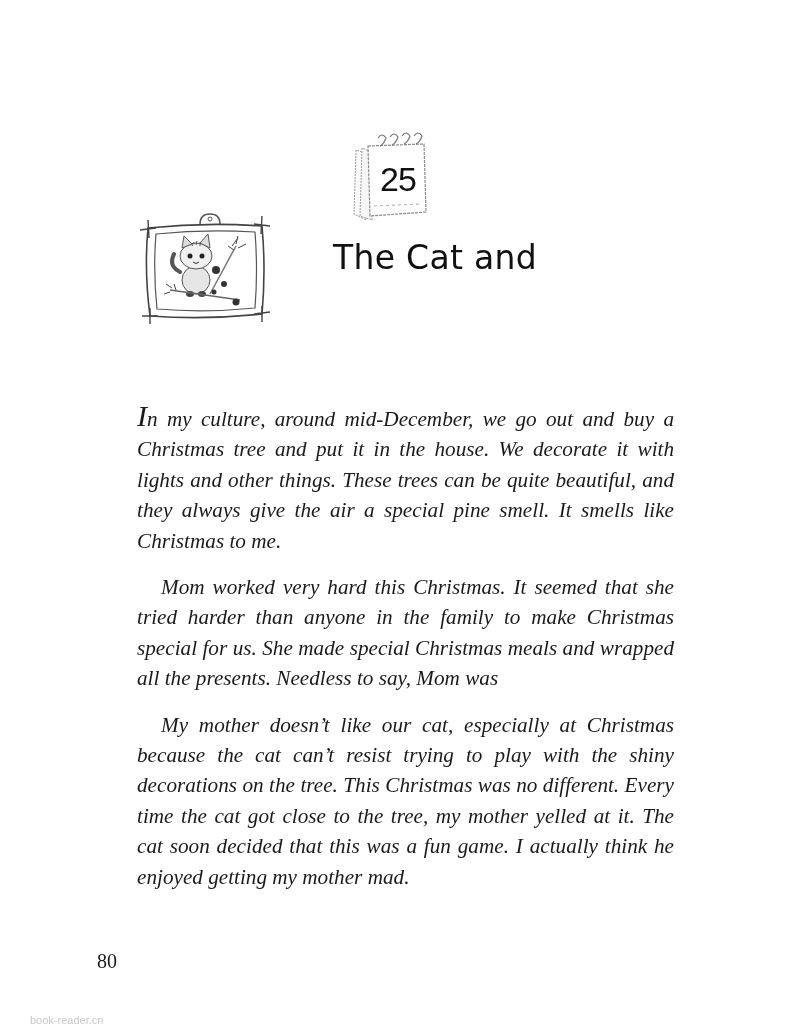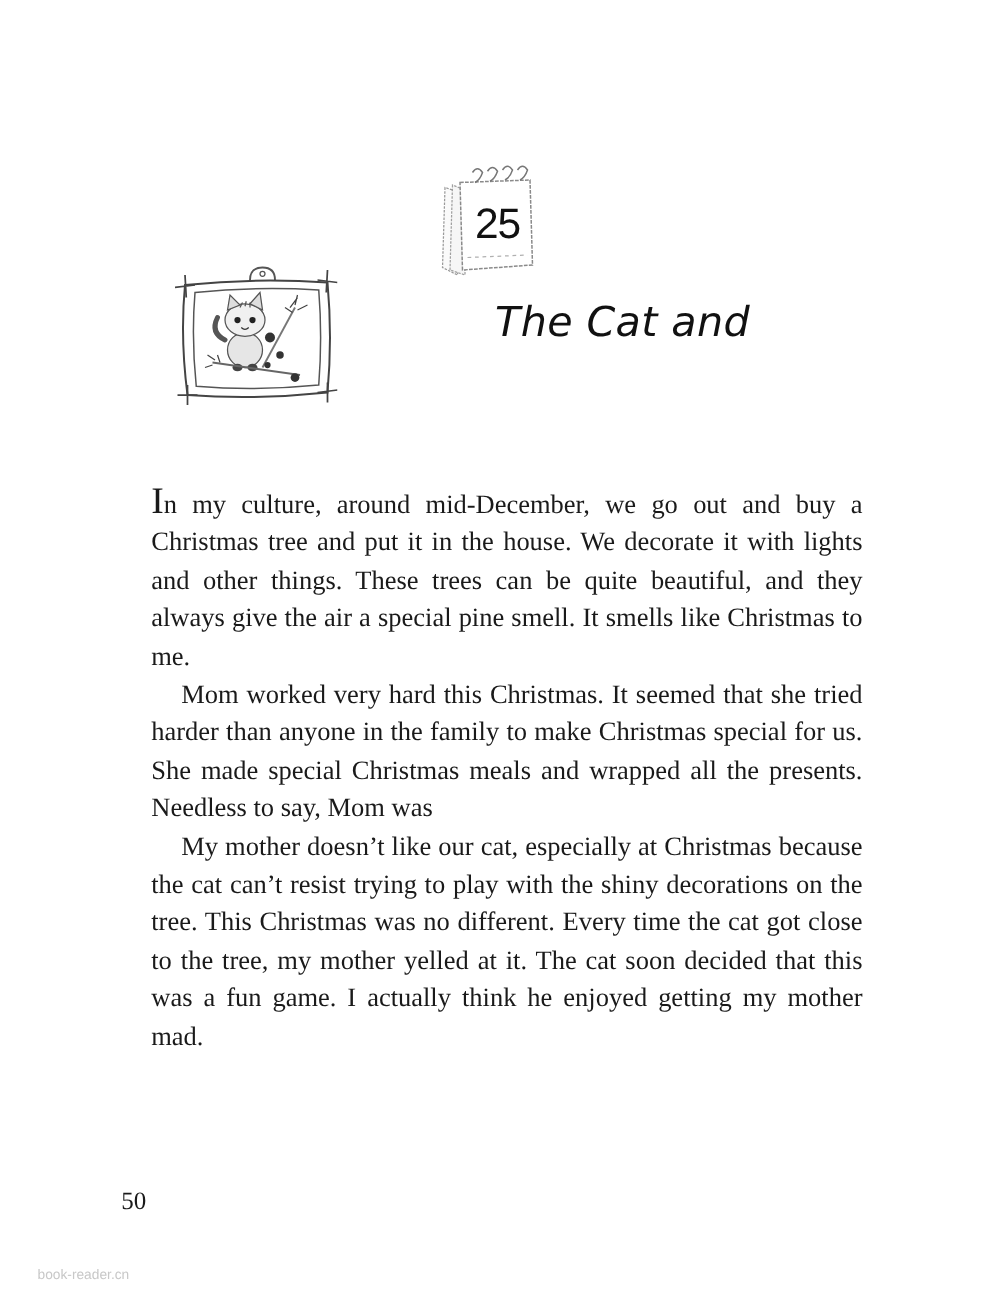--- a/index.html
+++ b/index.html
@@ -46,43 +46,43 @@
       top: 210px;
       width: 130px;
       height: 120px;
     }
     
     .title {
       position: absolute;
       left: 270px;
       top: 236px;
       width: 330px;
-      text-align: right;
+      text-align: center;
       font-family: "DejaVu Sans", sans-serif;
       font-size: 33px;
       line-height: 44px;
       color: #111;
       letter-spacing: 0.3px;
-      font-style: italic;
     }
     .title div { white-space: nowrap; }
     
     .body-text {
       position: absolute;
       left: 121px;
       top: 388px;
       width: 569px;
       font-family: "Liberation Serif", serif;
       font-size: 21.2px;
       line-height: 30.4px;
       color: #1a1a1a;
       text-align: justify;
     }
     .body-text p {
-      margin: 0;
+      margin: 16px;
+      font-style: italic;
     }
     .body-text p.indent { text-indent: 24px; }
     .dropcap {
       font-size: 30px;
       line-height: 20px;
     }
     .page-number {
       position: absolute;
       left: 97px;
       top: 950px;
@@ -167,15 +167,15 @@
   <div class="title">
     <div>The Cat and</div>
   </div>
 
   <div class="body-text">
     <p><span class="dropcap">I</span><span>n my culture, around mid-December, we go out and buy a Christmas tree and put it in the house. We decorate it with lights and other things. These trees can be quite beautiful, and they always give the air a special pine smell. It smells like Christmas to me.</span></p>
     <p class="indent">Mom worked very hard this Christmas. It seemed that she tried harder than anyone in the family to make Christmas special for us. She made special Christmas meals and wrapped all the presents. Needless to say, Mom was</p>
     <p class="indent">My mother doesn’t like our cat, especially at Christmas because the cat can’t resist trying to play with the shiny decorations on the tree. This Christmas was no different. Every time the cat got close to the tree, my mother yelled at it. The cat soon decided that this was a fun game. I actually think he enjoyed getting my mother mad.</p>
   </div>
 
-  <div class="page-number">50</div>
+  <div class="page-number">80</div>
   <div class="watermark">book-reader.cn</div>
 </div>
 
 </body></html>

